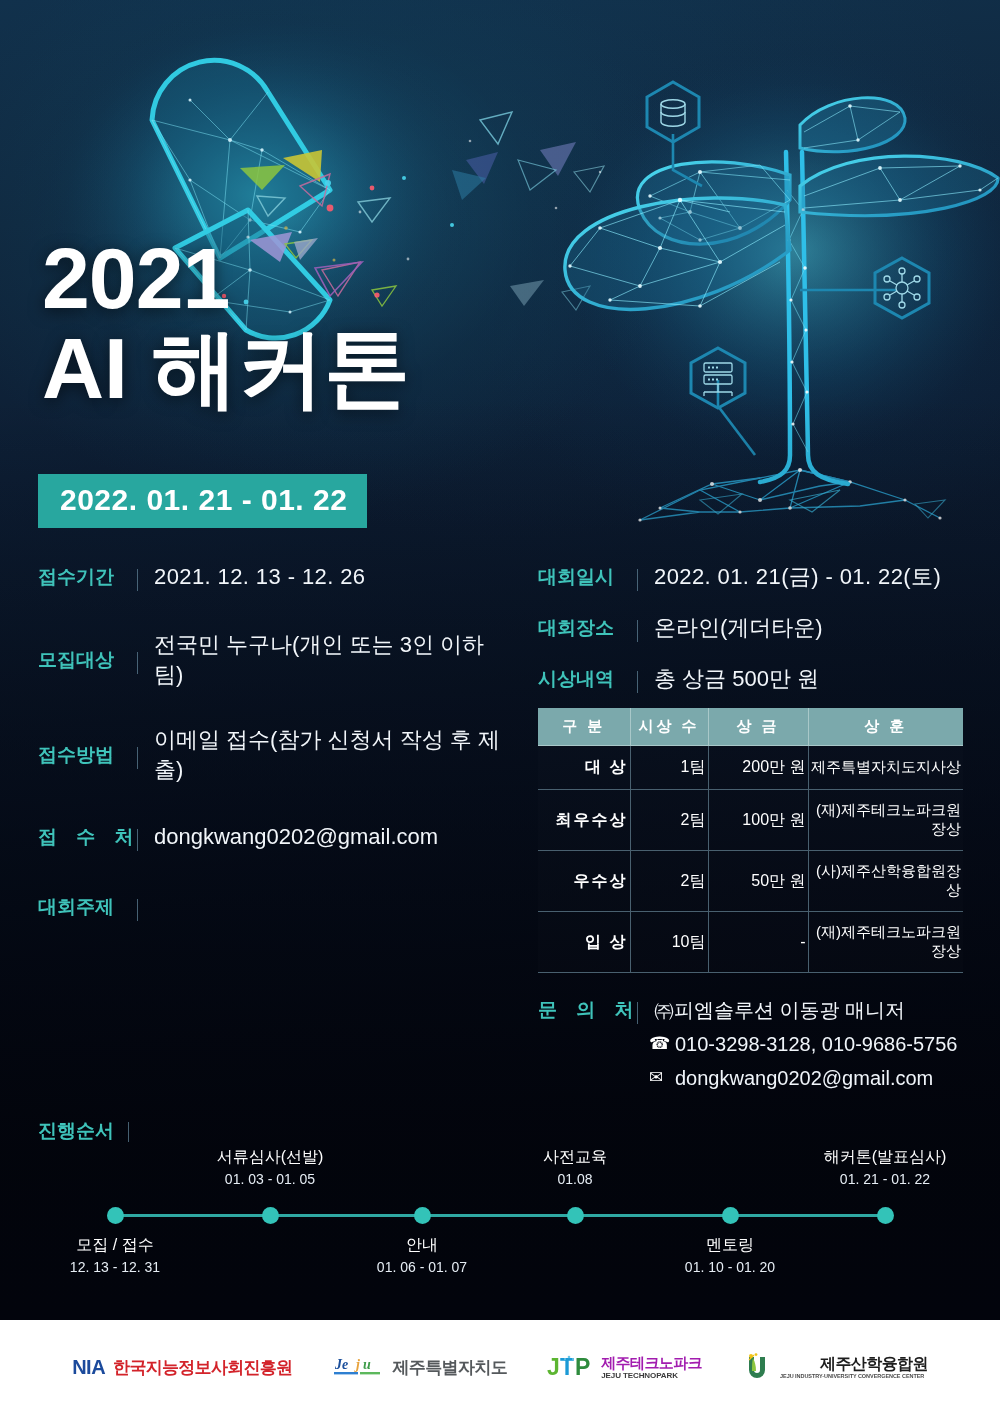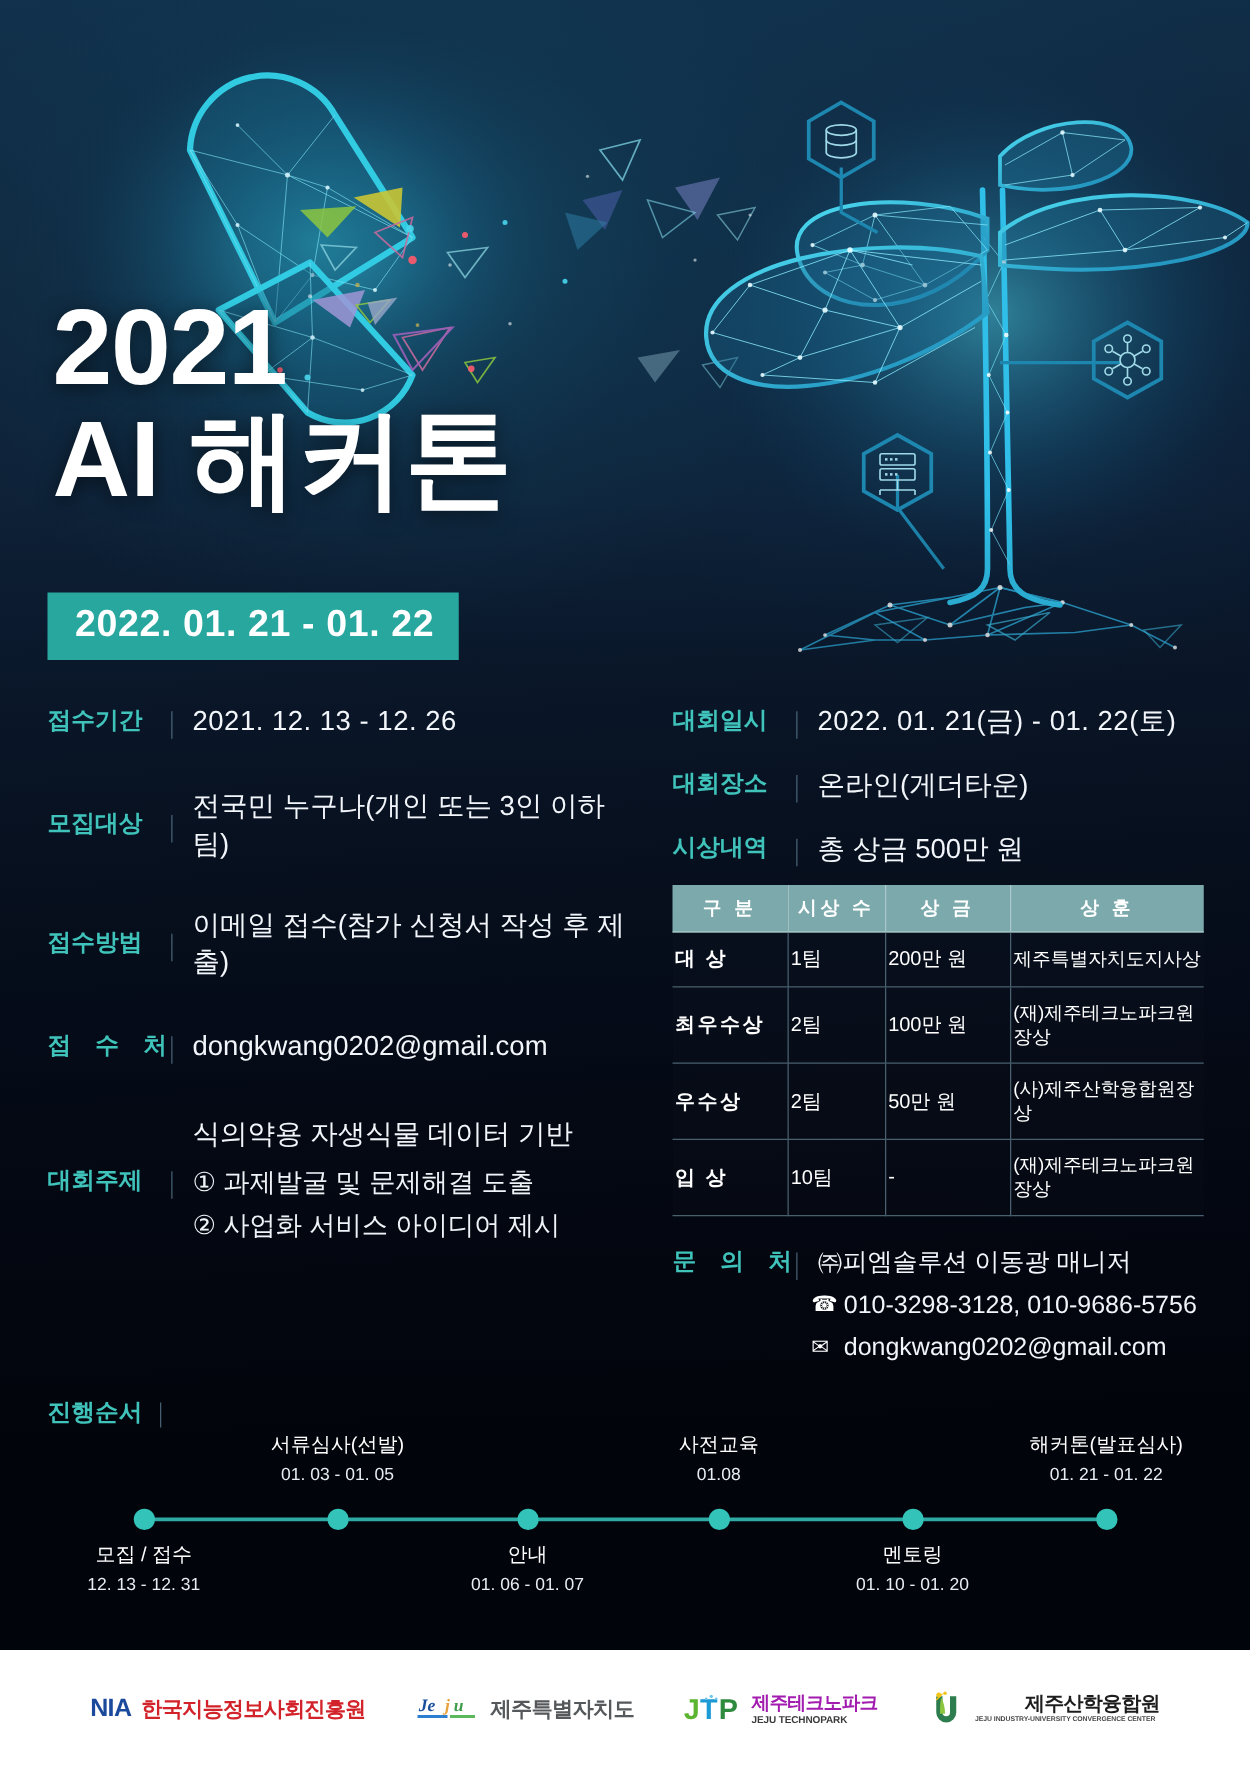--- a/index.html
+++ b/index.html
@@ -74,21 +74,21 @@
   
   .prize-wrap { margin-top:14px; }
   table.prize { border-collapse:collapse; width:425px; table-layout:fixed; }
   table.prize th {
     background:#7ba9ac; color:#ffffff; font-size:15px; font-weight:bold;
     letter-spacing:3px; padding:9px 0 9px 0; text-align:center;
     border-right:1px solid #a9c8c9; border-bottom:1px solid #a9c8c9;
   }
   table.prize th:last-child { border-right:none; }
   table.prize td {
-    color:#ffffff; font-size:16px; text-align:left; padding:11px 2px;
+    color:#ffffff; font-size:16px; text-align:right; padding:11px 2px;
     border-bottom:1px solid #49606f; border-right:1px solid #49606f;
     background:rgba(255,255,255,.012);
   }
   table.prize td:last-child { border-right:none; }
   table.prize td.n { letter-spacing:0px; }
   table.prize td.award { font-size:15px; }
   table.prize td.cat { letter-spacing:2px; font-weight:bold; }
   table.prize tr:last-child td { border-bottom:1px solid #49606f; }
 
   
@@ -423,25 +423,20 @@
       <div class="row">
         <div class="lbl sp">접 수 처</div>
         <div class="divider"></div>
         <div class="val">dongkwang0202@gmail.com</div>
       </div>
       <div class="gap-d"></div>
 
       <div class="row">
         <div class="lbl">대회주제</div>
         <div class="divider"></div>
-        <div>
-          <div class="val">식의약용 자생식물 데이터 기반</div>
-          <div class="sub" style="margin-top:8px">① 과제발굴 및 문제해결 도출</div>
-          <div class="sub">② 사업화 서비스 아이디어 제시</div>
-        </div>
       </div>
     </div>
 
     <div class="col-right">
 
       <div class="row">
         <div class="lbl">대회일시</div>
         <div class="divider"></div>
         <div class="val num">2022. 01. 21(금)  -  01. 22(토)</div>
       </div>

